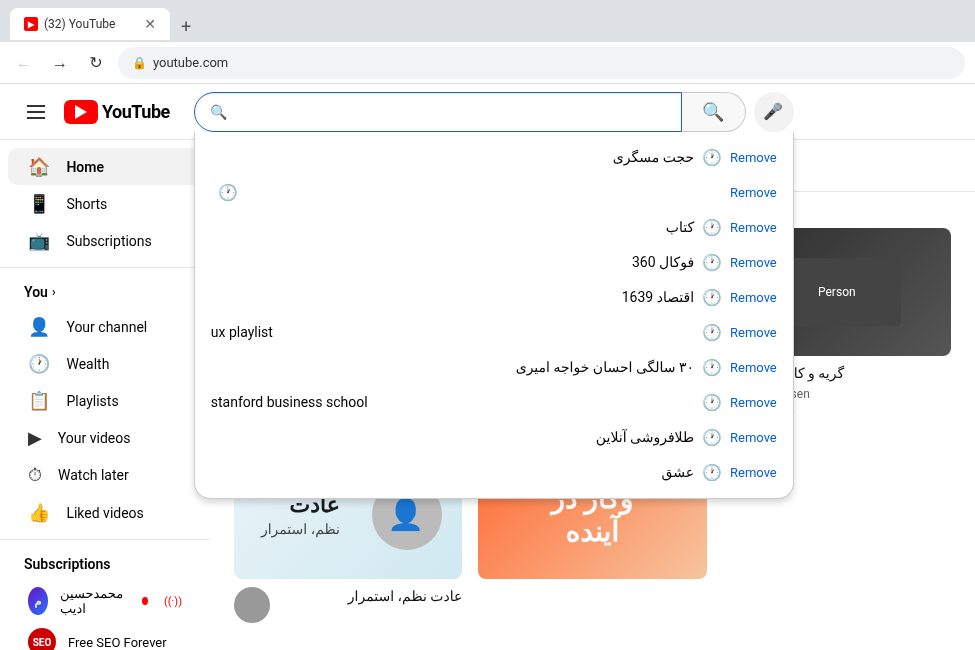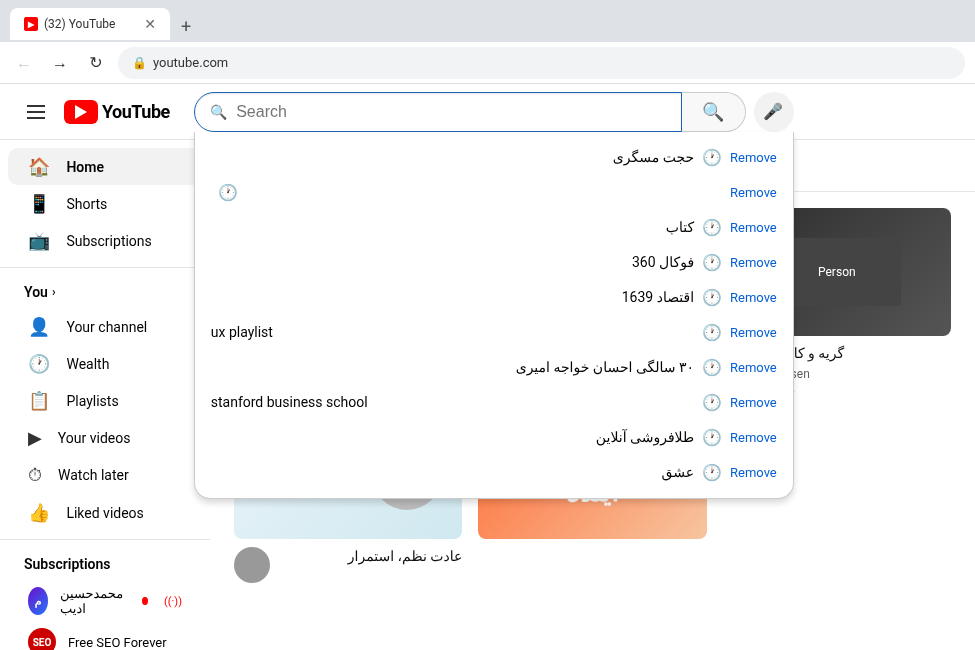--- a/index.html
+++ b/index.html
@@ -274,20 +274,21 @@
     }
     .video-card {
       cursor: pointer;
     }
     .video-thumb {
       width: 100%; aspect-ratio: 16/9;
       background: #ccc;
       border-radius: 8px;
       overflow: hidden;
       position: relative;
+      margin-top: 20px;
     }
     .video-info { padding: 8px 0 0; display: flex; gap: 8px; }
     .channel-avatar { width: 36px; height: 36px; border-radius: 50%; background: #888; flex-shrink: 0; }
     .video-meta { flex: 1; }
     .video-title { font-size: 14px; font-weight: 500; color: #0f0f0f; line-height: 1.3; margin-bottom: 4px; }
     .video-channel { font-size: 12px; color: #606060; }
     .video-stats { font-size: 12px; color: #606060; }
 
     
     .thumb-dark { background: linear-gradient(135deg, #1a1a2e, #16213e); }
@@ -413,21 +414,20 @@
     </div>
     <a class="yt-logo">
       <div class="yt-logo-icon"></div>
       <span class="yt-logo-text">YouTube</span>
     </a>
 
     <div class="search-wrapper">
       <div style="display:flex;flex:1;position:relative">
         <div class="yt-search-box focused">
           <span class="search-glass-icon">🔍</span>
-          <input class="yt-search-input" type="text" placeholder="Search" style="">
         </div>
         <button class="yt-search-btn">
           <span>🔍</span>
         </button>
 
         <div class="search-dropdown">
 
         <div class="suggestion-item">
               <span class="suggestion-remove">Remove</span>
               <span class="suggestion-clock">🕐</span>

